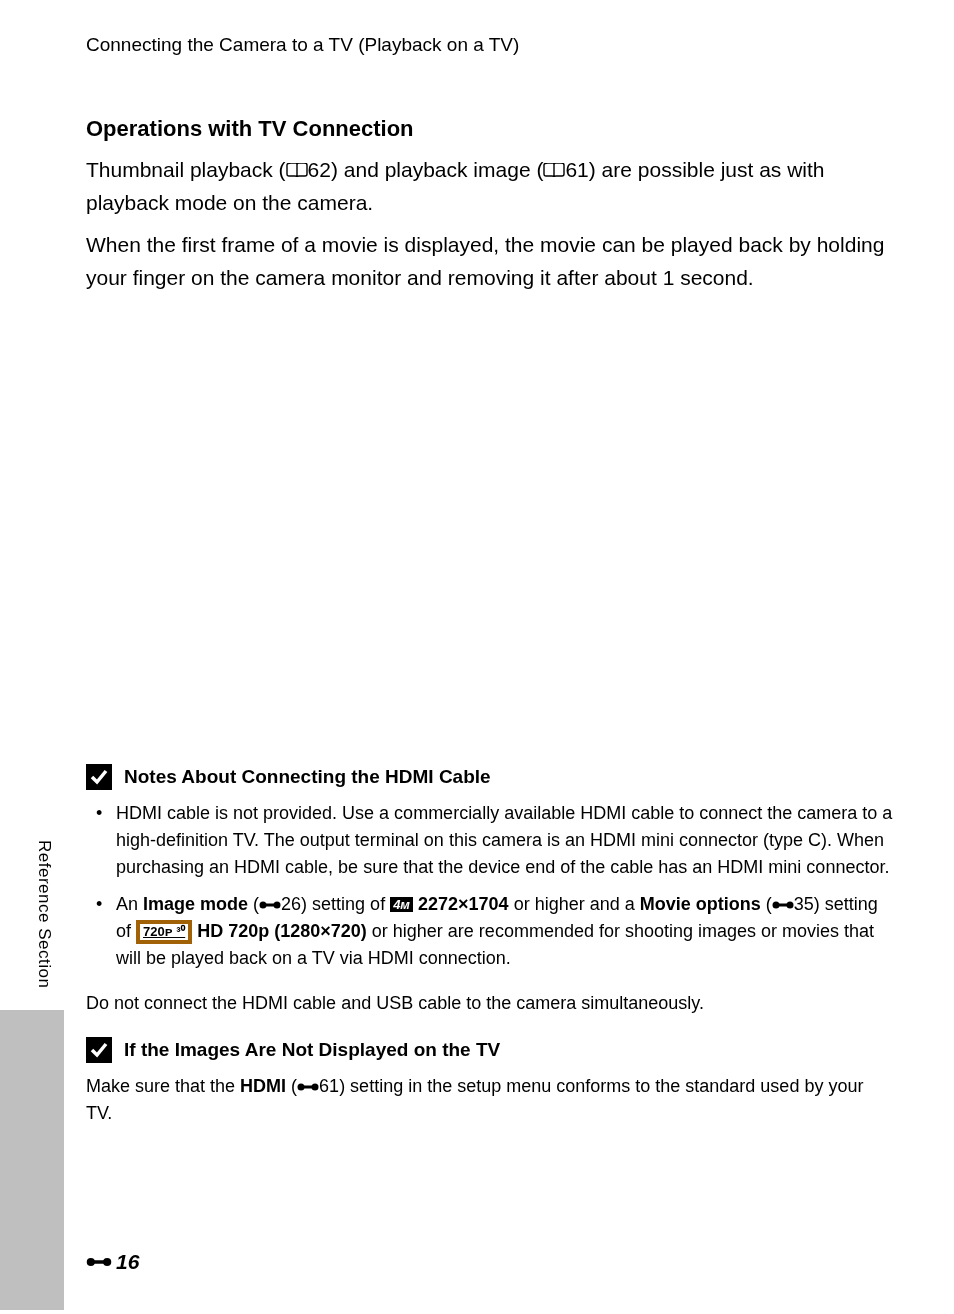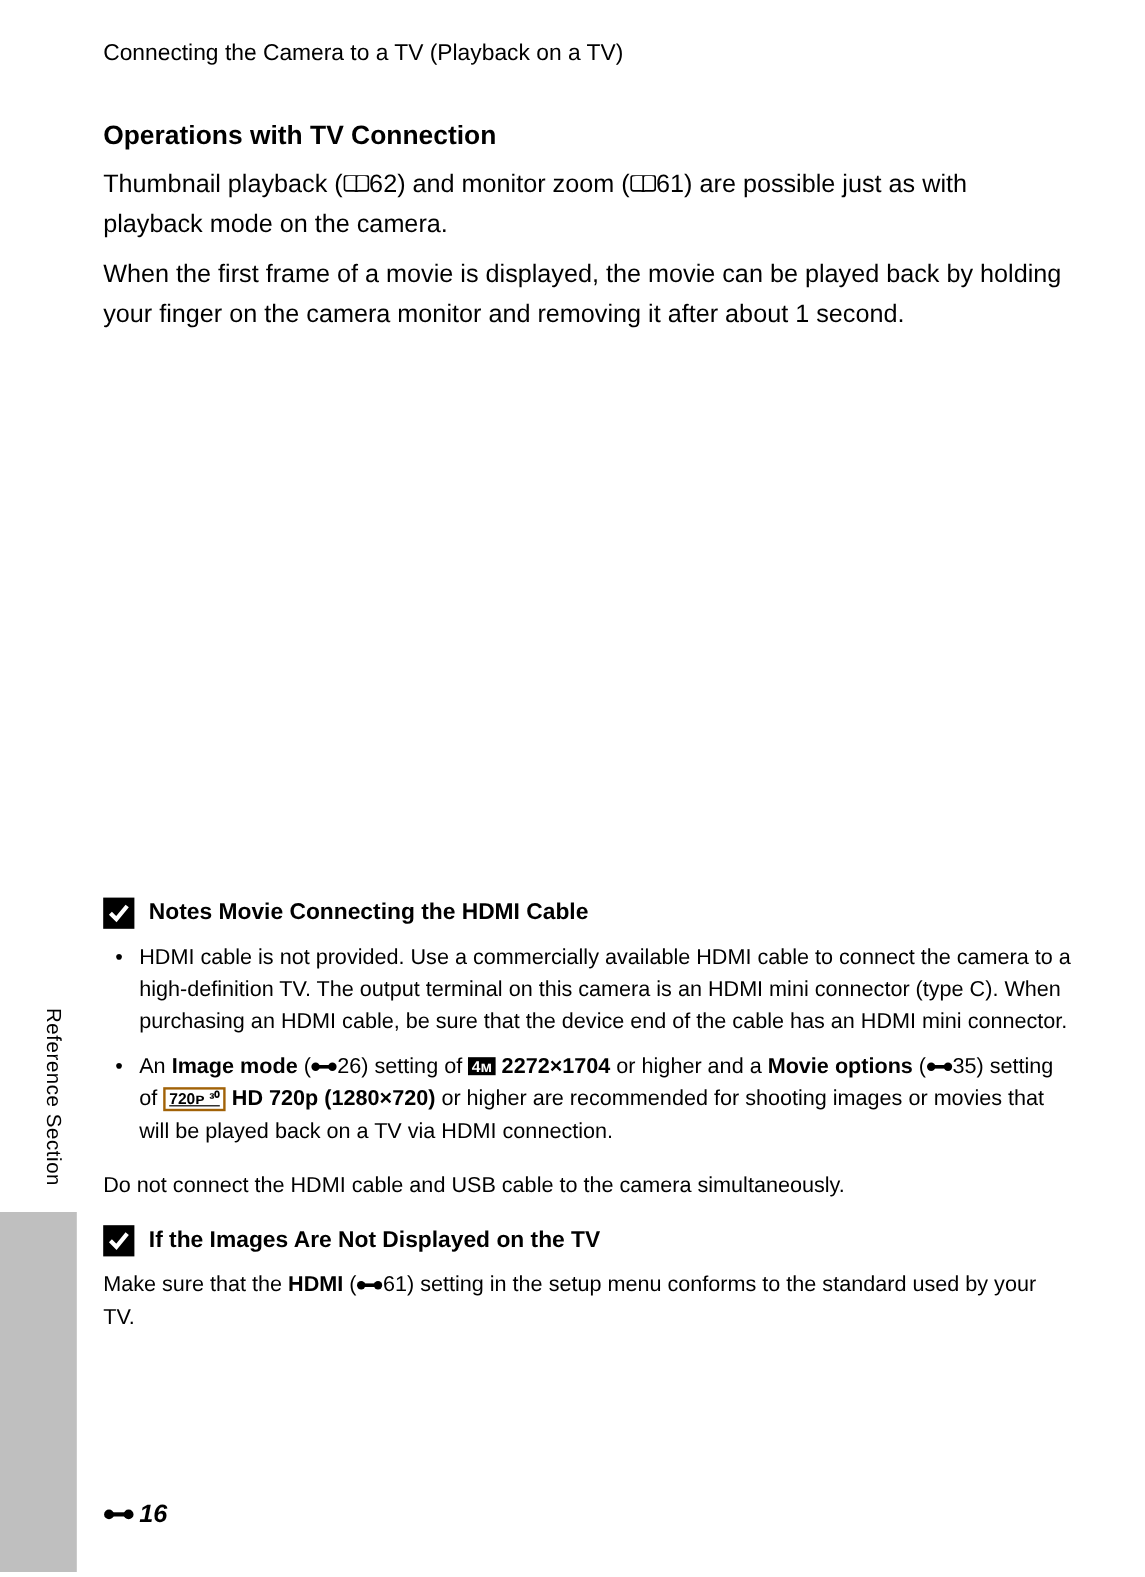--- a/index.html
+++ b/index.html
@@ -9,21 +9,21 @@
     color: #000;
     width: 954px;
     height: 1314px;
     position: relative;
   }
   .page {
     padding: 34px 60px 40px 86px;
   }
   .header-title {
     font-size: 19px;
-    margin-bottom: 44px;
+    margin-bottom: 60px;
   }
   .section-heading {
     font-size: 22px;
     font-weight: bold;
     margin-bottom: 12px;
   }
   .body-para {
     font-size: 21px;
     line-height: 1.55;
     margin-bottom: 10px;
@@ -131,24 +131,25 @@
   }
   .small-badge {
     display: inline-block;
     background: #000;
     color: #fff;
     font-size: 13px;
     font-weight: bold;
     padding: 1px 3px;
     line-height: 1;
     vertical-align: 1px;
+    font-style: italic;
   }
   .res-badge {
     display: inline-block;
-    border: 2px solid #a16207;
+    border: 4px solid #a16207;
     font-size: 13px;
     font-weight: bold;
     padding: 0 3px;
     text-decoration: underline;
     line-height: 1.2;
     vertical-align: 1px;
   }
 </style>
 </head>
 <body>
@@ -159,37 +160,37 @@
 <div class="page">
 
   <div class="header-title">Connecting the Camera to a TV (Playback on a TV)</div>
 
   <div class="section-heading">Operations with TV Connection</div>
 
 
   <p class="body-para">
     <span>Thumbnail playback (</span><svg class="book-icon" width="22" height="16" viewBox="0 0 22 16">
         <path d="M1 2 Q1 0 5 0 L10 0 Q11 0 11 2 L11 14 Q11 13 9 13 L3 13 Q1 13 1 11 Z M11 2 Q11 0 13 0 L18 0 Q21 0 21 2 L21 11 Q21 13 19 13 L13 13 Q11 13 11 14 Z" fill="none" stroke="#000" stroke-width="1.4"></path>
-      </svg><span>62</span><span>) and monitor zoom (</span><svg class="book-icon" width="22" height="16" viewBox="0 0 22 16">
+      </svg><span>62</span><span>) and playback image (</span><svg class="book-icon" width="22" height="16" viewBox="0 0 22 16">
         <path d="M1 2 Q1 0 5 0 L10 0 Q11 0 11 2 L11 14 Q11 13 9 13 L3 13 Q1 13 1 11 Z M11 2 Q11 0 13 0 L18 0 Q21 0 21 2 L21 11 Q21 13 19 13 L13 13 Q11 13 11 14 Z" fill="none" stroke="#000" stroke-width="1.4"></path>
       </svg><span>61</span><span>) are possible just as with playback mode on the camera.</span>
   </p>
 
   <p class="body-para">When the first frame of a movie is displayed, the movie can be played back by holding your finger on the camera monitor and removing it after about 1 second.</p>
 
 
   <div class="notes-block">
 
     <div class="note-heading-row">
       <span class="check-box">
         <svg width="20" height="20" viewBox="0 0 20 20">
             <path d="M3 10 L8 15 L17 4" stroke="#fff" stroke-width="3.5" fill="none"></path>
           </svg>
       </span>
-      <span class="note-heading">Notes Movie Connecting the HDMI Cable</span>
+      <span class="note-heading">Notes About Connecting the HDMI Cable</span>
     </div>
 
     <ul class="note-list">
       <li>HDMI cable is not provided. Use a commercially available HDMI cable to connect the camera to a high-definition TV. The output terminal on this camera is an HDMI mini connector (type C). When purchasing an HDMI cable, be sure that the device end of the cable has an HDMI mini connector.</li>
       <li>
         <span>An </span><span class="bold">Image mode</span>
         (<svg class="ref-icon" width="22" height="12" viewBox="0 0 22 12">
             <circle cx="4" cy="6" r="3.5" fill="#000"></circle>
             <rect x="6" y="4.5" width="10" height="3" fill="#000"></rect>
             <circle cx="18" cy="6" r="3.5" fill="#000"></circle>

